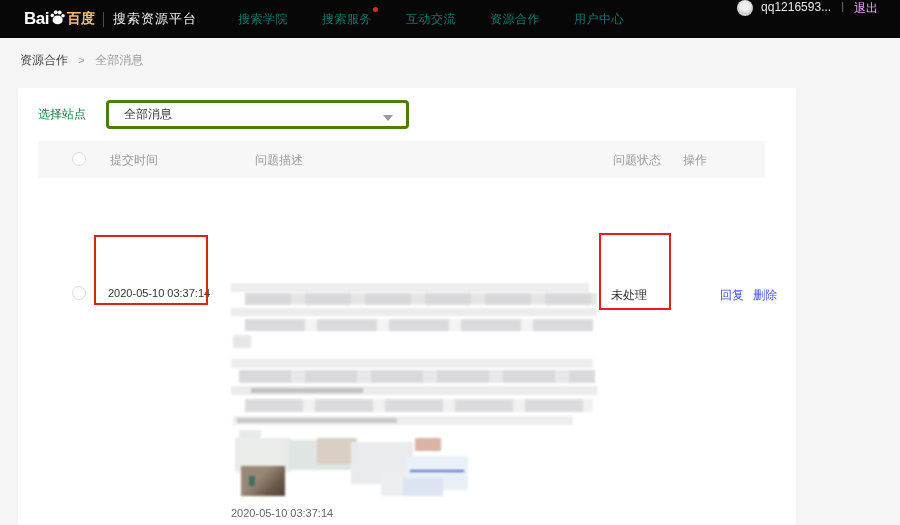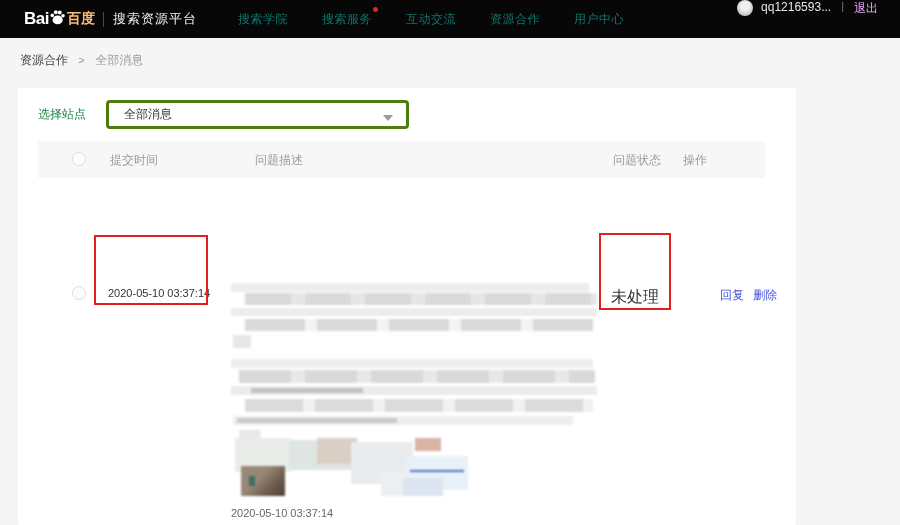--- a/index.html
+++ b/index.html
@@ -41,21 +41,21 @@
 
   
   .thead { position:absolute; left:20px; top:53px; width:727px; height:37px; background:#f7f7f8; }
   .th { position:absolute; top:11px; font-size:12px; color:#9b9b9b; }
   .cbx { position:absolute; width:14px; height:14px; border-radius:50%; border:1px solid #ddd; background:#fcfcfc; cursor:pointer; }
   .thead .cbx { left:34px; top:11px; }
   .th-time { left:72px; } .th-desc { left:217px; } .th-status { left:575px; } .th-ops { left:645px; }
 
   .trow-cbx { left:54px; top:198px; }
   .cell-time { position:absolute; left:90px; top:199px; font-size:11px; color:#333; }
-  .cell-status { position:absolute; left:593px; top:199px; font-size:16px; color:#333; }
+  .cell-status { position:absolute; left:593px; top:199px; font-size:12px; color:#333; }
   .cell-ops { position:absolute; left:702px; top:199px; font-size:12px; }
   .cell-ops a { color:#4353dd; text-decoration:none; cursor:pointer; }
   .cell-ops a + a { margin-left:6px; }
 
   
   .anno { position:absolute; border:2px solid #e0201c; background:transparent; pointer-events:none; }
   .anno-time { left:76px; top:147px; width:114px; height:70px; }
   .anno-status { left:581px; top:145px; width:72px; height:77px; }
 
   

